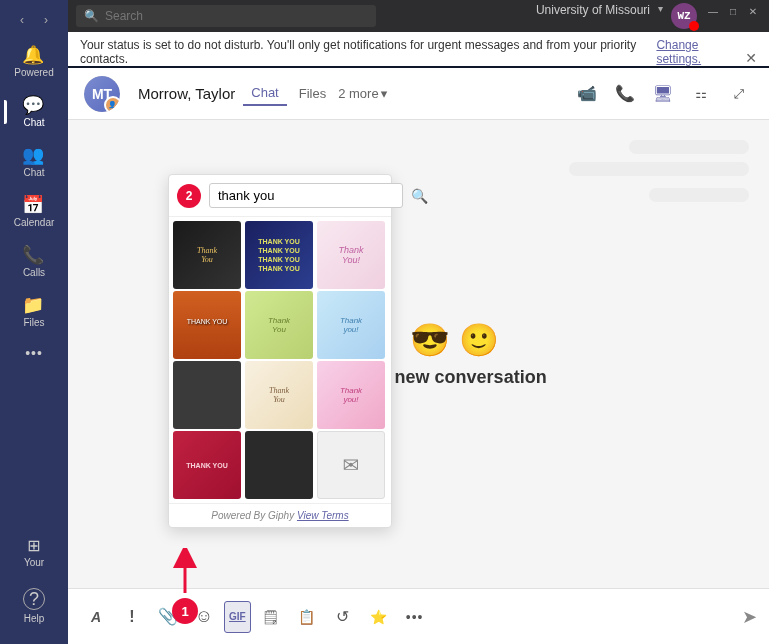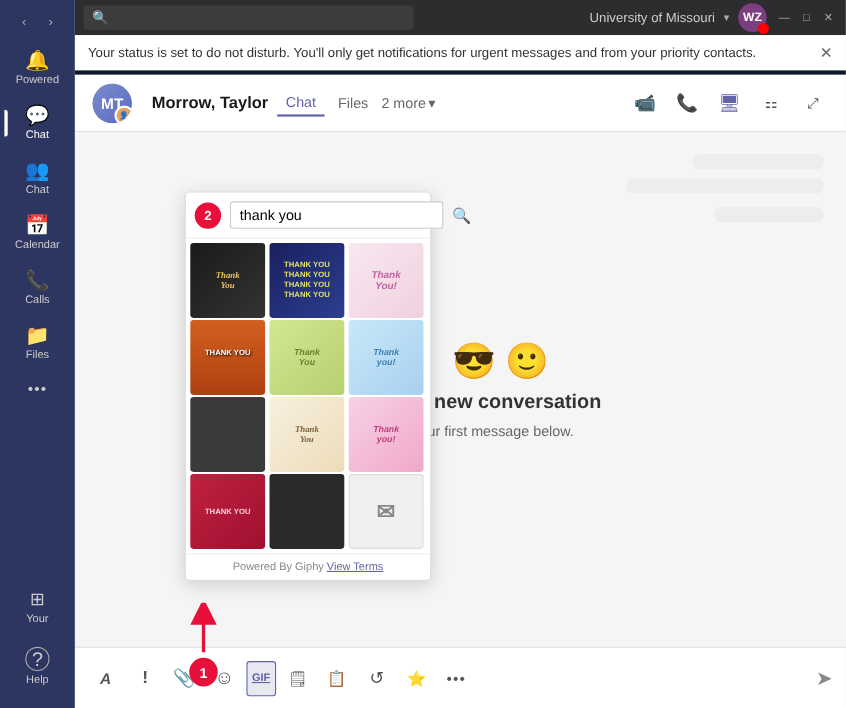--- a/index.html
+++ b/index.html
@@ -103,34 +103,35 @@
       background: transparent;
       border: none;
       outline: none;
       color: #ccc;
       font-size: 12px;
       flex: 1;
     }
     .titlebar-right {
       margin-left: auto;
       display: flex;
-      align-items: center;
+      align-items: flex-start;
       gap: 8px;
     }
     .tenant-name {
       color: #ccc;
       font-size: 12px;
     }
     .avatar-badge {
       width: 26px; height: 26px;
       background: #7b3f7f;
       border-radius: 50%;
       display: flex; align-items: center; justify-content: center;
       color: white; font-size: 11px; font-weight: bold;
       position: relative;
+      font-family: Liberation Mono, monospace;
     }
     .badge-red {
       position: absolute;
       bottom: -2px; right: -2px;
       width: 10px; height: 10px;
       background: red;
       border-radius: 50%;
     }
     .window-controls {
       display: flex;
@@ -140,25 +141,25 @@
       width: 16px; height: 16px;
       display: flex; align-items: center; justify-content: center;
       color: #aaa; font-size: 10px; cursor: pointer;
     }
 
     
     .notification-bar {
       height: 36px;
       background: #fff;
       display: flex;
-      align-items: center;
+      align-items: flex-end;
       padding: 0 12px;
       font-size: 12px;
       color: #333;
-      border-bottom: 4px solid #0f172a;
+      border-bottom: 2px solid #0f172a;
       gap: 4px;
     }
     .notification-bar .change-link {
       color: #6264a7;
       text-decoration: underline;
       cursor: pointer;
     }
     .notification-bar .close-x {
       margin-left: auto;
       cursor: pointer;
@@ -195,21 +196,21 @@
       bottom: -2px; right: -2px;
       width: 18px; height: 18px;
       background: #e0a070;
       border-radius: 50%;
       border: 2px solid white;
       display: flex; align-items: center; justify-content: center;
       font-size: 8px; color: white;
     }
     .contact-name {
       font-size: 15px;
-      font-weight: 700;
+      font-weight: 400;
       color: #1a1a1a;
     }
     .contact-tabs {
       display: flex;
       gap: 4px;
       margin-left: 8px;
       align-items: center;
     }
     .contact-tab {
       padding: 4px 8px;
@@ -345,35 +346,36 @@
       cursor: pointer;
       position: relative;
     }
     .gif-placeholder {
       width: 100%;
       height: 100%;
       display: flex;
       align-items: center;
       justify-content: center;
       font-size: 9px;
-      font-weight: bold;
+      font-weight: normal;
       text-align: center;
       color: white;
     }
 
     
     .gif-1 { background: linear-gradient(135deg, #1a1a1a, #333); }
     .gif-2 { background: linear-gradient(135deg, #1a2060, #2c3e90); }
 
     .gif-footer {
       padding: 6px 8px;
       font-size: 10px;
       color: #888;
       text-align: center;
       border-top: 1px solid #eee;
+      font-style: italic;
     }
     .gif-footer a {
       color: #6264a7;
       text-decoration: underline;
       cursor: pointer;
     }
 
     
     .toolbar {
       position: absolute;
@@ -451,38 +453,40 @@
       <span>Help</span>
     </div>
   </div>
 </div>
 
 <div class="main">
 
   <div class="titlebar">
     <div class="search-box">
       <span style="color:#aaa; font-size:12px;">🔍</span>
+      <input type="text" placeholder="Search" style="">
     </div>
     <div class="titlebar-right">
       <span class="tenant-name">University of Missouri</span>
       <span style="color:#aaa; font-size:10px;">▾</span>
       <div class="avatar-badge">
         <span>WZ</span>
         <div class="badge-red"></div>
       </div>
       <div class="window-controls">
         <div class="win-btn">—</div>
         <div class="win-btn">□</div>
         <div class="win-btn">✕</div>
       </div>
     </div>
   </div>
 
   <div class="notification-bar">
     <span>Your status is set to do not disturb. You'll only get notifications for urgent messages and from your priority contacts.</span>
+    <span class="change-link">Change settings.</span>
     <span class="close-x">✕</span>
   </div>
 
   <div class="contact-header">
     <div class="contact-avatar">
       <div class="contact-avatar-inner">MT</div>
       <div class="contact-avatar-small" style="background:#e8a060;">
         <span style="font-size:7px;">👤</span>
       </div>
     </div>
@@ -508,21 +512,20 @@
 
     <div class="chat-messages">
       <div class="msg-bubble" style="width:120px;"></div>
       <div class="msg-bubble" style="width:180px;"></div>
       <div class="msg-bubble" style="width:100px; margin-top:4px;"></div>
     </div>
 
     <div class="chat-center">
       <div class="emoji-display">😎 🙂</div>
       <div class="new-convo-title">g a new conversation</div>
-      <div class="new-convo-sub">ur first message below.</div>
     </div>
 
     <div class="gif-panel">
       <div class="gif-search-row">
         <div class="step-badge">2</div>
         <input class="gif-search-input" type="text" value="thank you" style="">
         <span class="gif-search-icon">🔍</span>
       </div>
 
       <div class="gif-grid">

